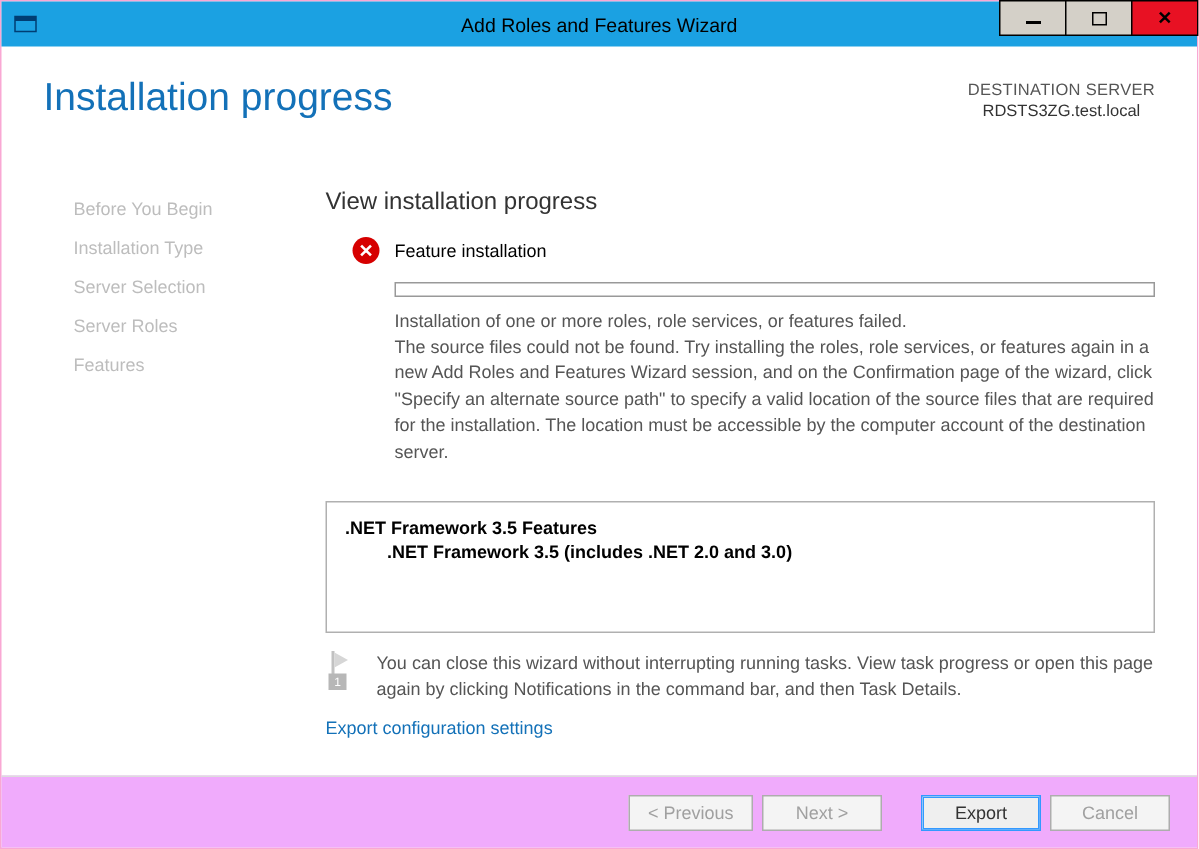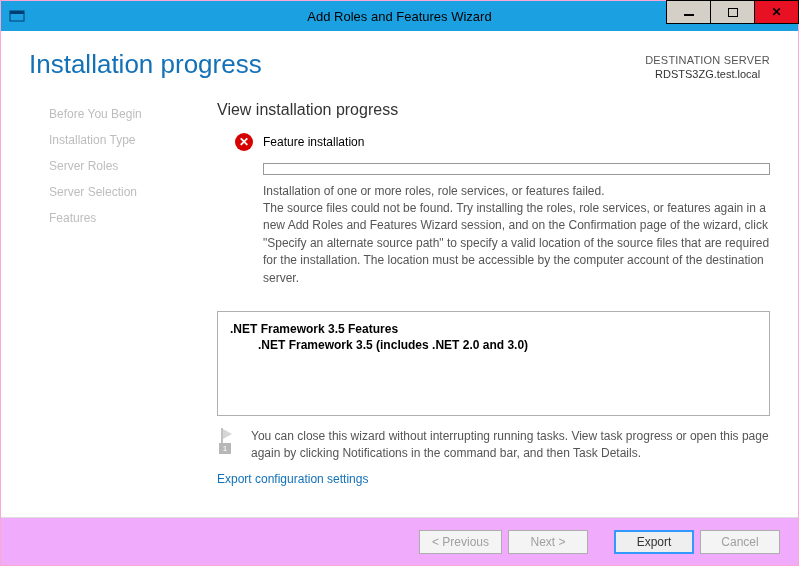--- a/index.html
+++ b/index.html
@@ -62,20 +62,21 @@
   .win-btn.close span { font-weight: bold; }
   .min-glyph { width:10px; height:2px; background:#000; margin-top:6px;}
   .max-glyph { width:10px; height:9px; border:1px solid #000; }
 
   .body {
     flex: 1;
     display: flex;
     flex-direction: column;
     padding: 0;
     min-height: 0;
+    gap: 25px;
   }
   .header-area {
     padding: 18px 28px 6px 28px;
     display: flex;
     align-items: flex-start;
     justify-content: space-between;
   }
   .page-title {
     color: #1371b8;
     font-size: 26px;
@@ -262,22 +263,22 @@
       <div class="dest-block">
         <div class="dest-label">DESTINATION SERVER</div>
         <div class="dest-name">RDSTS3ZG.test.local</div>
       </div>
     </div>
 
     <div class="content-row">
       <div class="sidebar">
         <div class="side-item">Before You Begin</div>
         <div class="side-item">Installation Type</div>
+        <div class="side-item">Server Selection</div>
         <div class="side-item">Server Roles</div>
-        <div class="side-item">Server Selection</div>
         <div class="side-item">Features</div>
       </div>
 
       <div class="main">
         <div class="section-title">View installation progress</div>
 
         <div class="status-row">
           <div class="error-icon">✕</div>
           <div class="status-text">Feature installation</div>
         </div>

